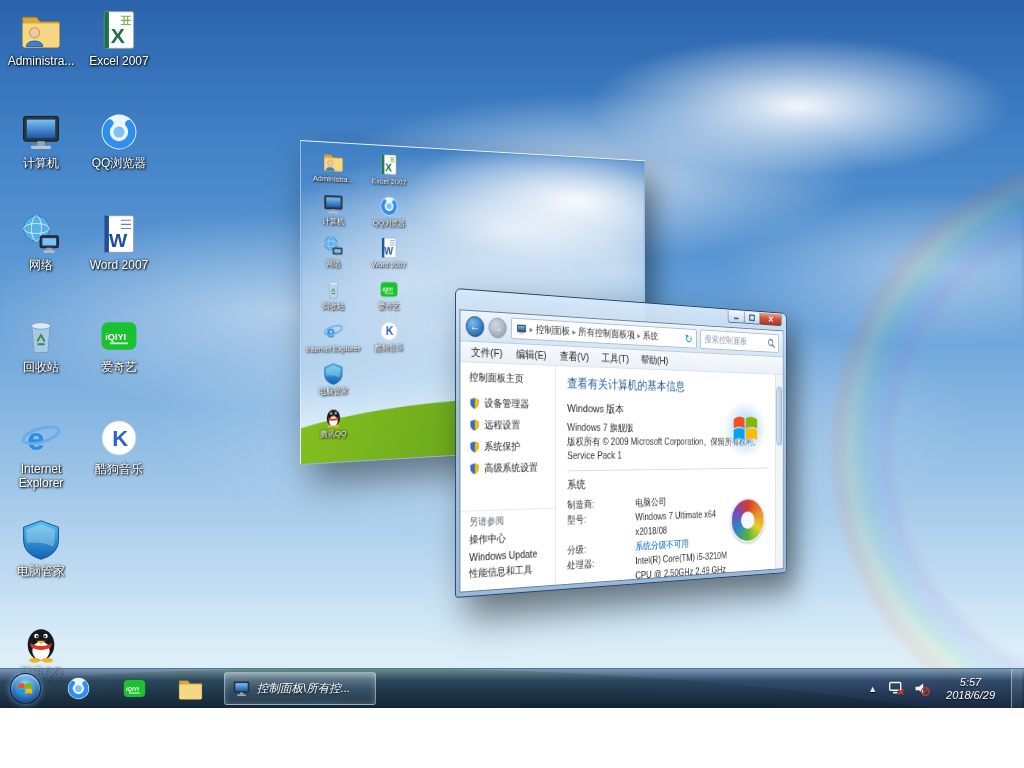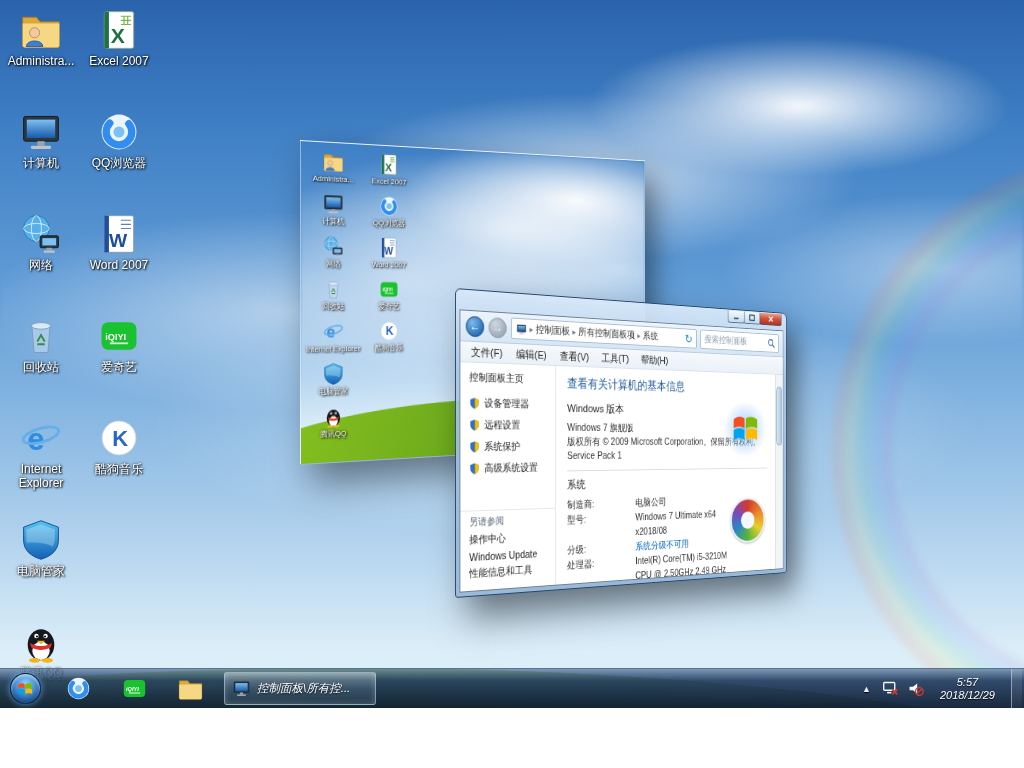--- a/index.html
+++ b/index.html
@@ -583,18 +583,18 @@
     <div class="tray">
       <span class="chev">▲</span>
       <svg class="tray-ic" viewBox="0 0 20 20">
           <use href="#sym-net-tray"></use>
         </svg>
       <svg class="tray-ic" viewBox="0 0 20 20">
           <use href="#sym-vol-tray"></use>
         </svg>
       <div class="clock">
         <div>5:57</div>
-        <div>2018/12/29</div>
+        <div>2018/6/29</div>
       </div>
       <div class="show-desktop"></div>
     </div>
   </div>
 </div>
 
 </body></html>

